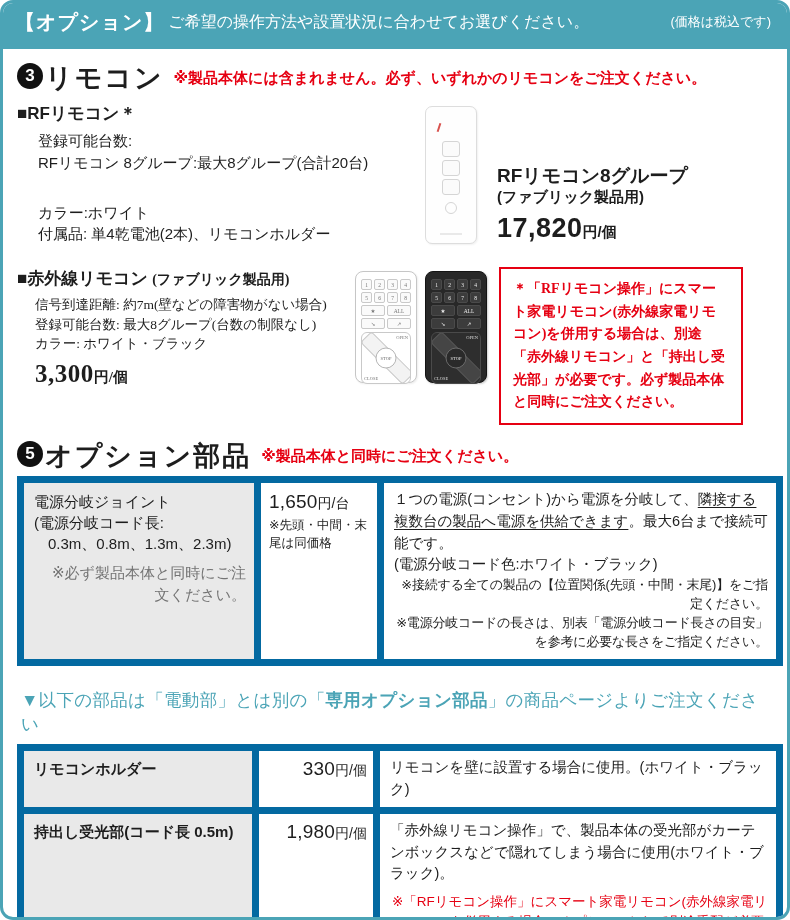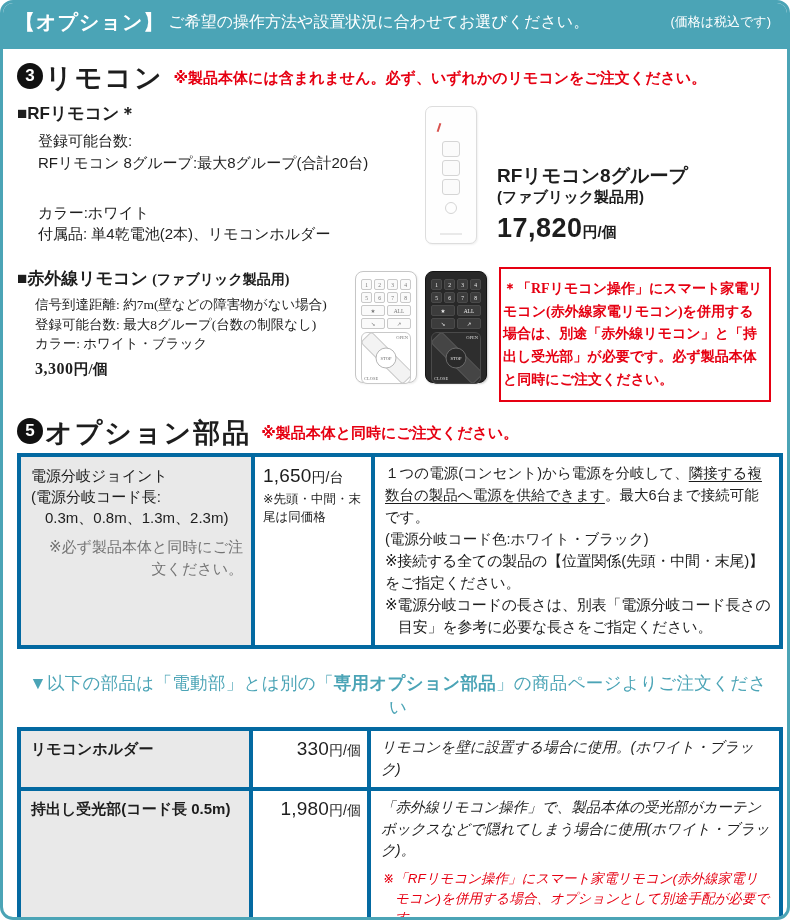--- a/index.html
+++ b/index.html
@@ -33,23 +33,23 @@
   .rf-slash{position:absolute;top:16px;left:12px;width:2px;height:9px;background:#d9534f;transform:rotate(18deg);}
   .rf-btns{position:absolute;top:34px;left:50%;transform:translateX(-50%);display:flex;flex-direction:column;gap:3px;}
   .rf-btn{width:16px;height:14px;border:1px solid #d5d5d5;border-radius:3px;background:#fbfbfb;}
   .rf-circle{position:absolute;top:95px;left:50%;transform:translateX(-50%);width:10px;height:10px;border:1px solid #d5d5d5;border-radius:50%;}
   .rf-brand{position:absolute;bottom:8px;left:50%;transform:translateX(-50%);width:22px;height:2px;background:#e9e9e9;}
   
   .ir-block{display:flex;margin-top:22px;font-family:Liberation Serif, serif;}
   .ir-specs{width:338px;}
   .ir-specs .spec{font-size:13.5px;margin-left:18px;}
   .ir-price{margin-left:18px;margin-top:6px;}
-  .ir-price .price-big{font-size:16px;}
+  .ir-price .price-big{font-size:25px;}
   .remotes{display:flex;gap:8px;margin-top:4px;}
-  .warn-box{margin-left:12px;box-sizing:border-box;width:272px;border:2px solid #e60012;padding:9px 2px;color:#e60012;font-weight:bold;font-size:14px;line-height:1.62;background:#fff;}
+  .warn-box{margin-left:12px;box-sizing:border-box;width:244px;border:2px solid #e60012;padding:9px 12px;color:#e60012;font-weight:bold;font-size:14px;line-height:1.62;background:#fff;}
   
   .ir-remote{box-sizing:border-box;width:62px;height:112px;border-radius:8px;padding:7px 5px 5px 5px;position:relative;}
   .ir-white{background:#fff;border:1px solid #c6c6c6;box-shadow:1px 1px 2px rgba(0,0,0,.08);}
   .ir-black{background:#282828;border:1px solid #141414;box-shadow:1px 1px 2px rgba(0,0,0,.2);}
   .keys{display:grid;grid-template-columns:repeat(4,1fr);gap:2px;}
   .key{height:9px;border-radius:2px;font-size:5.5px;display:flex;align-items:center;justify-content:center;}
   .ir-white .key{border:1px solid #c9c9c9;background:#fafafa;color:#777;}
   .ir-black .key{border:1px solid #4a4a4a;background:#3c3c3c;color:#eee;}
   .wide-row{display:flex;gap:2px;margin-top:2px;}
   .wide-row .key{flex:1;height:9px;}
@@ -62,40 +62,40 @@
   .stop{position:absolute;left:50%;top:50%;transform:translate(-50%,-50%);width:19px;height:19px;border-radius:50%;font-size:4.5px;display:flex;align-items:center;justify-content:center;}
   .ir-white .stop{background:#fff;border:1px solid #b5b5b5;color:#666;}
   .ir-black .stop{background:#2a2a2a;border:1px solid #6a6a6a;color:#eee;}
   .open-lbl{position:absolute;top:2px;right:2px;font-size:4.5px;}
   .close-lbl{position:absolute;bottom:2px;left:2px;font-size:4.5px;}
   .ir-white .open-lbl,.ir-white .close-lbl{color:#777;}
   .ir-black .open-lbl,.ir-black .close-lbl{color:#ddd;}
   
   table{border-collapse:collapse;width:766px;table-layout:fixed;}
   table{border:2px solid #222;}
-  td{border:4px solid #0369a1;vertical-align:top;}
+  td{border:7px solid #0369a1;vertical-align:top;}
   .t1{margin-top:6px;}
   .col-name{width:212px;background:#e9e9e9;padding:8px 8px 8px 10px;font-size:15px;line-height:1.4;}
   .col-price{width:102px;padding:8px 6px 8px 8px;}
   .col-desc{padding:6px 8px 8px 10px;font-size:14.5px;line-height:1.5;}
   .name-indent{margin-left:14px;}
   .red-note{color:#737373;margin-top:8px;font-size:15px;line-height:1.45;padding-left:4px;text-align:right;}
   .p-big{font-size:19px;letter-spacing:.2px;}
   .p-unit{font-size:14px;}
   .p-note{font-size:12.5px;line-height:1.4;margin-top:4px;color:#222;}
   .u{text-decoration:underline;text-underline-offset:3px;}
-  .desc-note{font-size:15px;line-height:1.45;letter-spacing:-.2px;}
-  
-  .order-note{margin-top:22px;margin-left:4px;color:#4ba4b6;font-size:17.5px;letter-spacing:.3px;text-align:center;}
+  .desc-note{font-size:13px;line-height:1.45;letter-spacing:-.2px;text-align:right;}
+  
+  .order-note{margin-top:22px;margin-left:4px;color:#4ba4b6;font-size:17.5px;letter-spacing:.3px;}
   .order-note .b{font-weight:bold;}
   
   .t2{margin-top:8px;}
   .t2 .col-name{font-weight:bold;white-space:nowrap;padding:7px 6px 7px 10px;}
   .t2 .col-price{text-align:right;padding:7px 6px;white-space:nowrap;}
-  .t2 .col-desc{font-size:14.5px;padding:6px 8px 6px 10px;font-style:italic;}
+  .t2 .col-desc{font-size:14.5px;padding:6px 8px 6px 10px;}
   .t2 .red-sub{color:#e60012;font-size:13.5px;line-height:1.45;margin-top:7px;padding-left:2px;text-indent:-12px;margin-left:12px;}
 </style>
 </head>
 <body>
 
 <div class="page">
 
   <div class="hdr">
     <span class="bracket">【オプション】</span>
     <span class="sub">ご希望の操作方法や設置状況に合わせてお選びください。</span>

